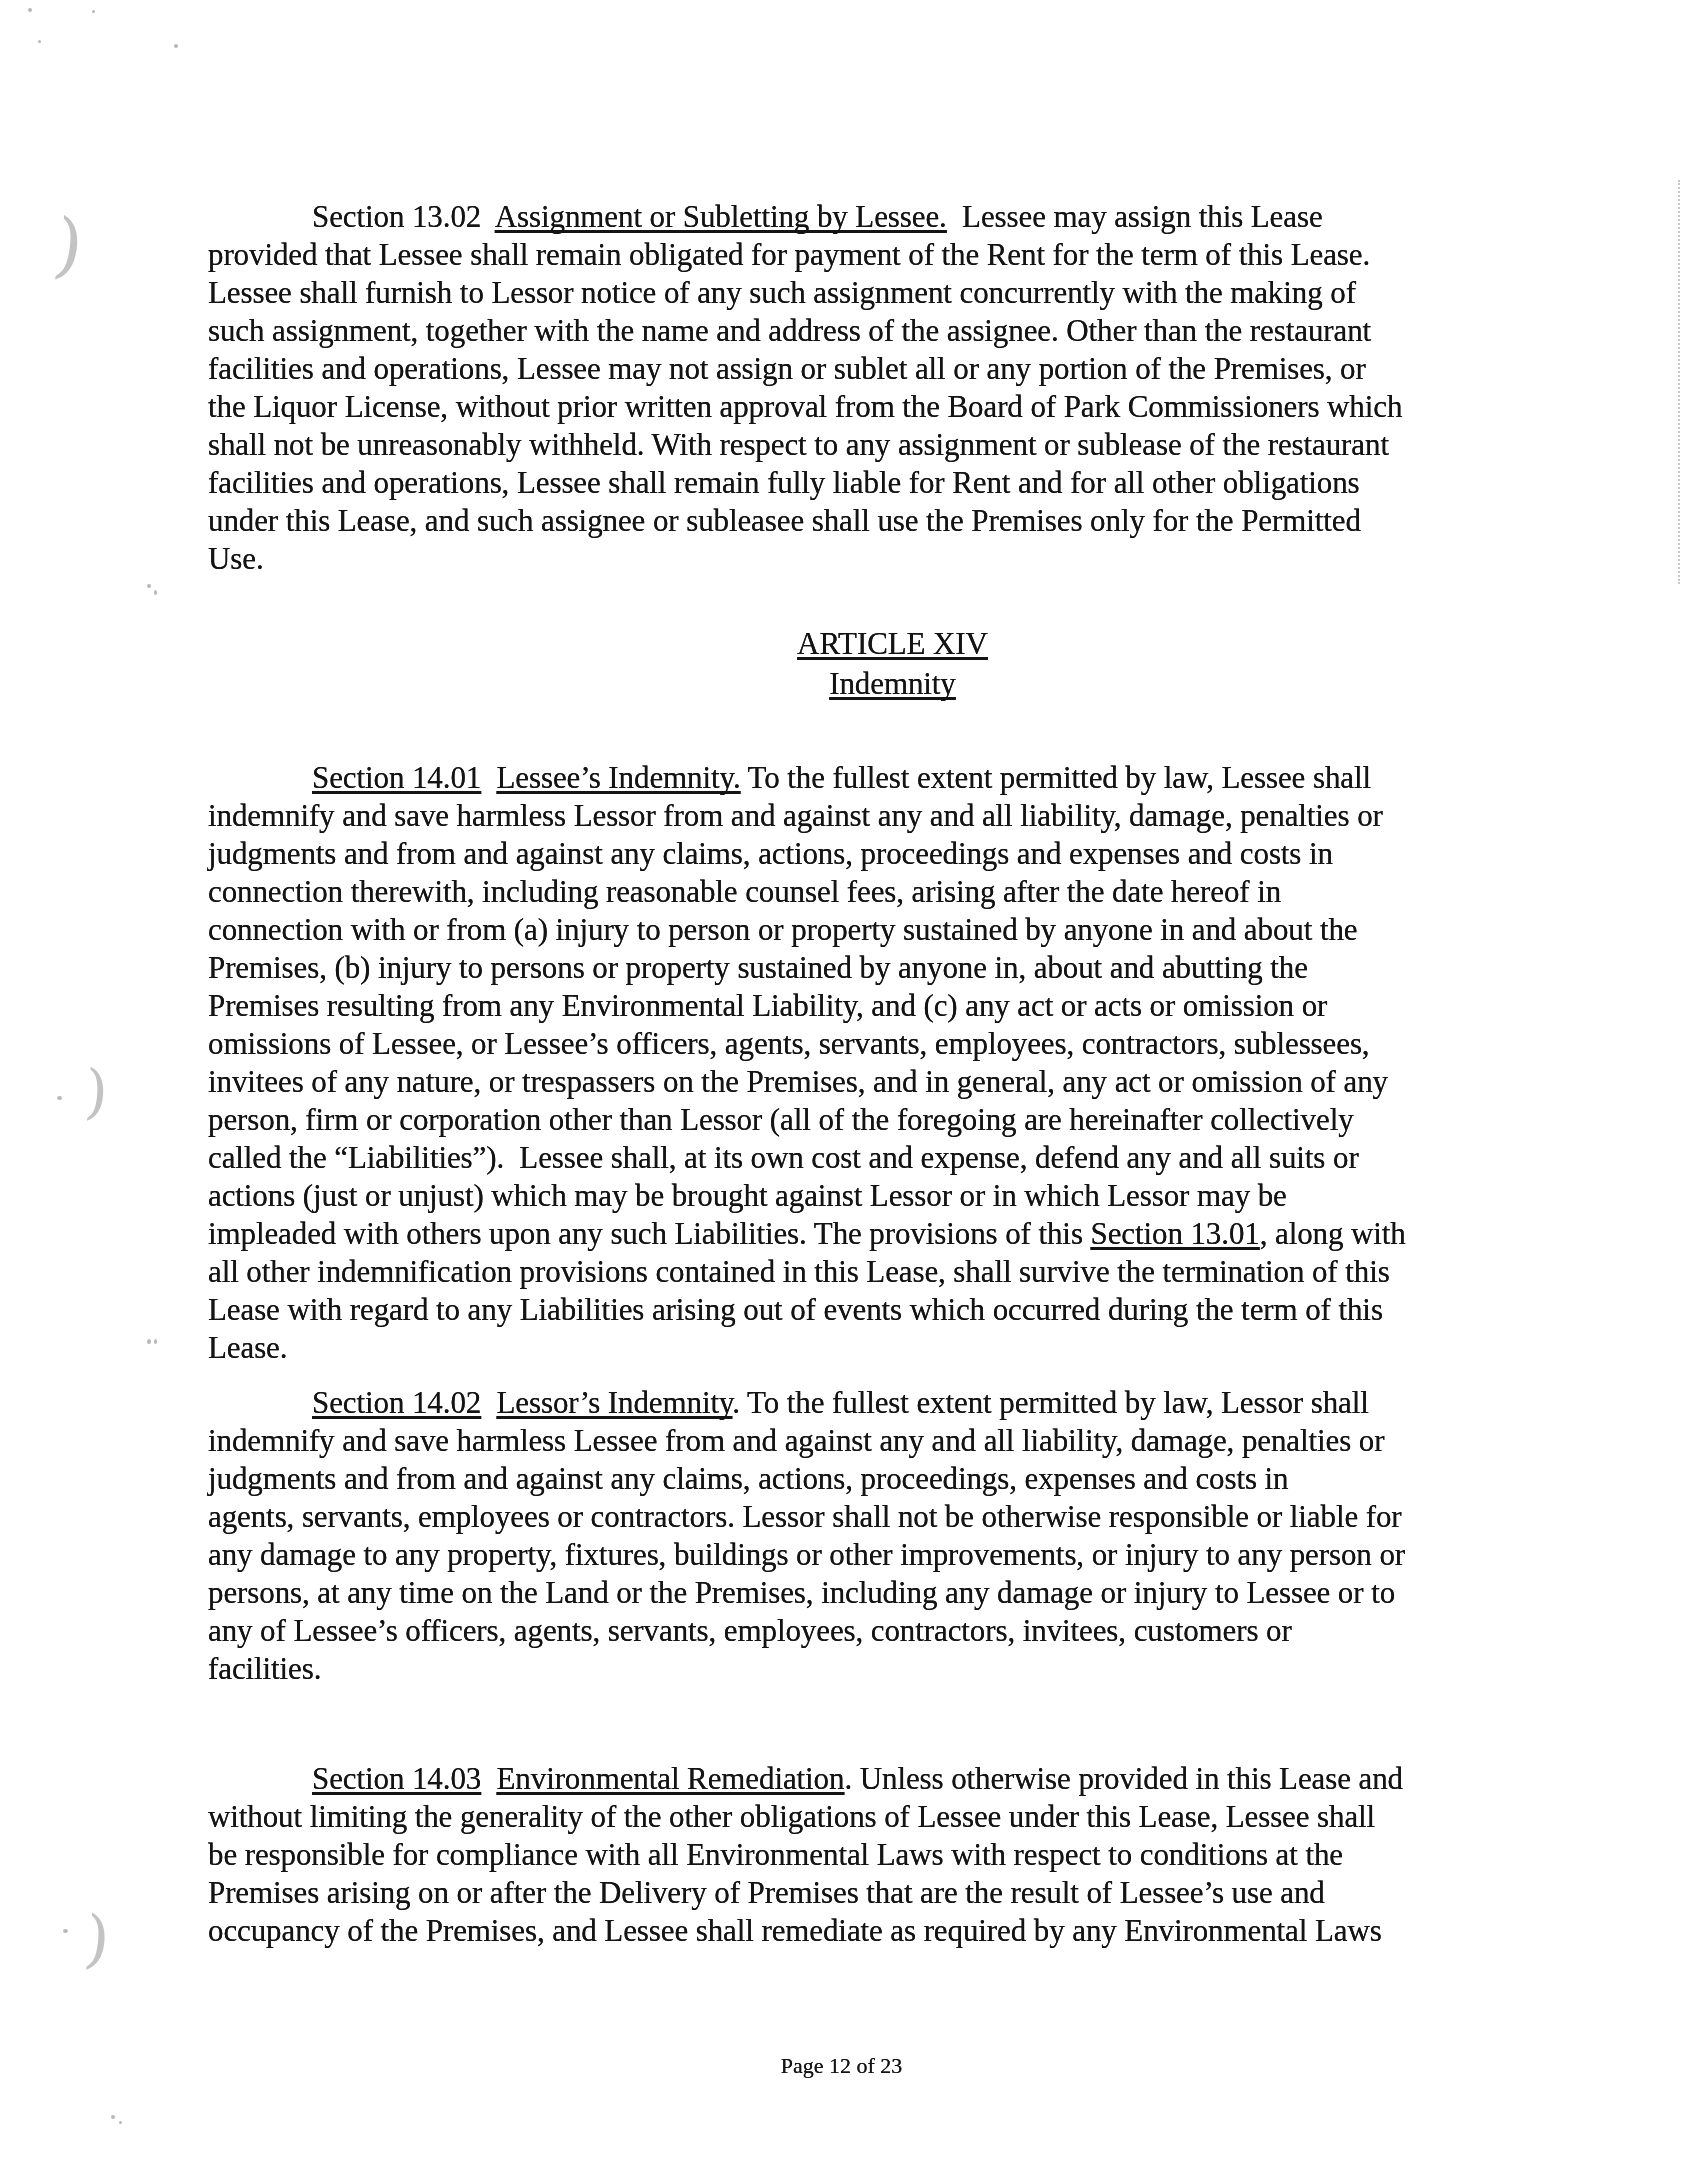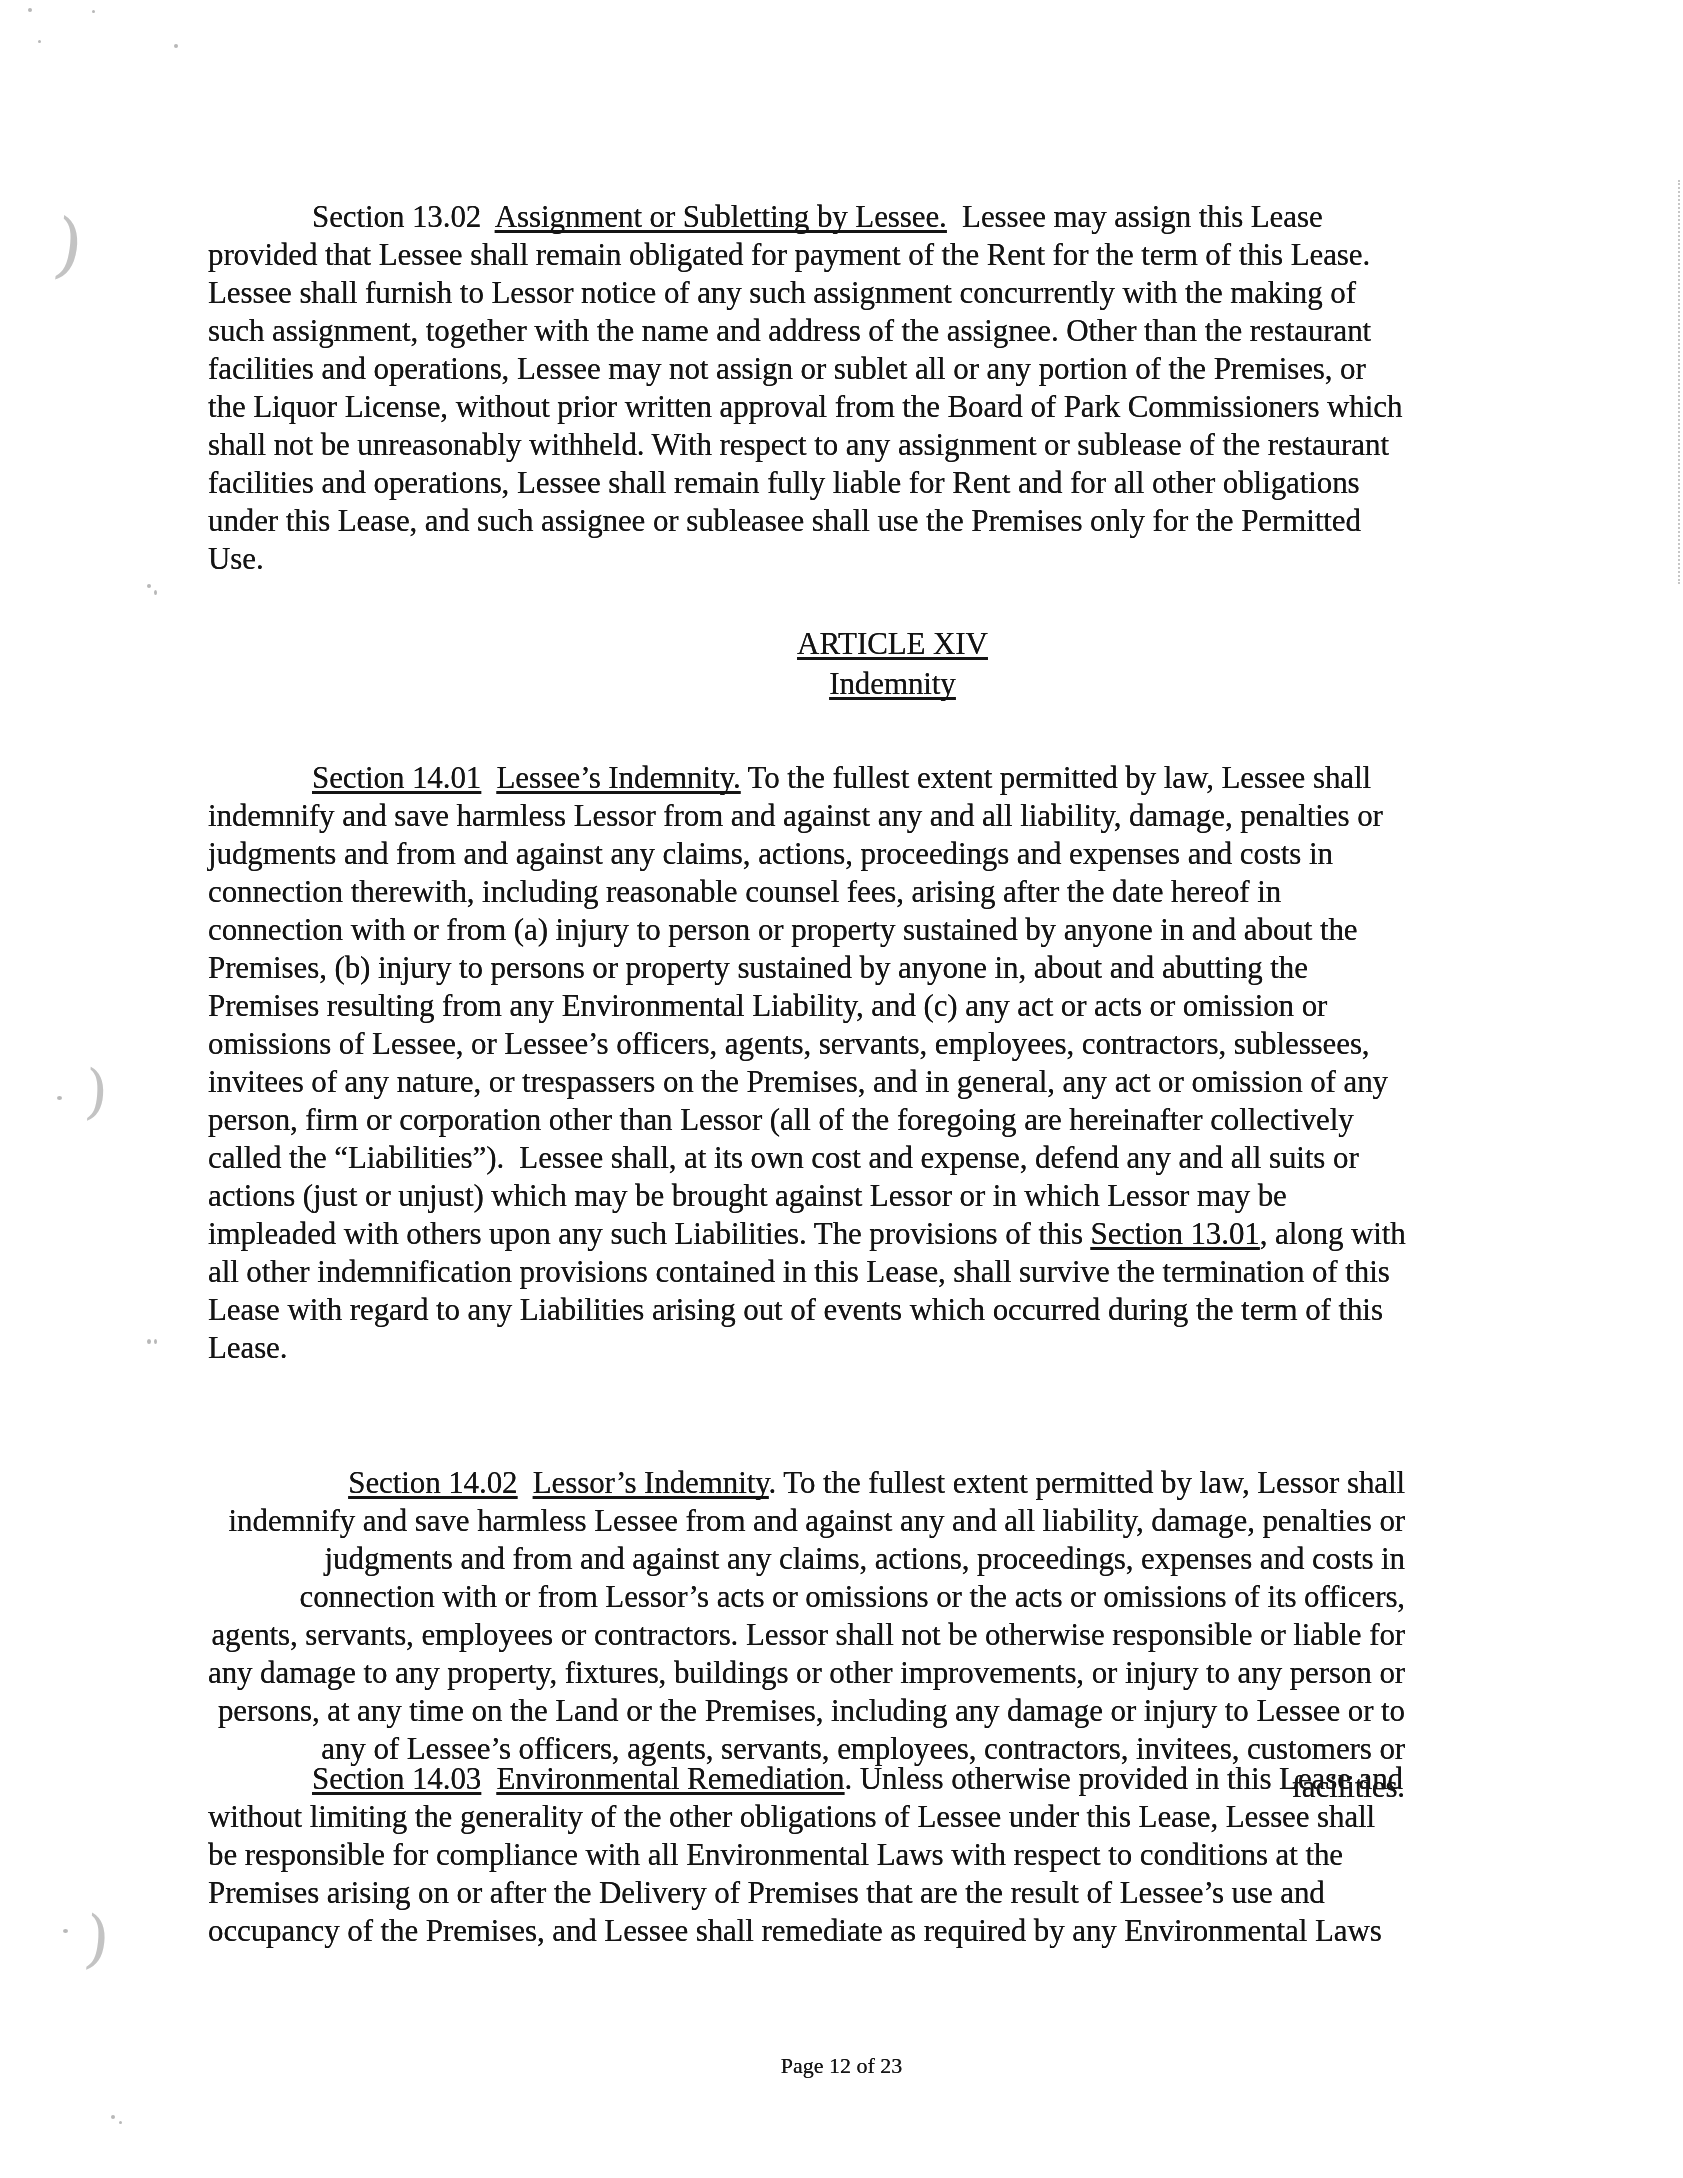--- a/index.html
+++ b/index.html
@@ -100,25 +100,24 @@
       <div class="line"><span>omissions of Lessee, or Lessee’s officers, agents, servants, employees, contractors, sublessees,</span></div>
       <div class="line"><span>invitees of any nature, or trespassers on the Premises, and in general, any act or omission of any</span></div>
       <div class="line"><span>person, firm or corporation other than Lessor (all of the foregoing are hereinafter collectively</span></div>
       <div class="line"><span>called the “Liabilities”).  Lessee shall, at its own cost and expense, defend any and all suits or</span></div>
       <div class="line"><span>actions (just or unjust) which may be brought against Lessor or in which Lessor may be</span></div>
       <div class="line"><span>impleaded with others upon any such Liabilities. The provisions of this </span><span class="u">Section 13.01</span><span>, along with</span></div>
       <div class="line"><span>all other indemnification provisions contained in this Lease, shall survive the termination of this</span></div>
       <div class="line"><span>Lease with regard to any Liabilities arising out of events which occurred during the term of this</span></div>
       <div class="line"><span>Lease.</span></div>
     </div>
-  <div class="para indent-first" style="top:1464px;text-align:right;">
+  <div class="para indent-first" style="top:1384px;">
       <div class="line"><span class="u">Section 14.02</span><span>  </span><span class="u">Lessor’s Indemnity</span><span>. To the fullest extent permitted by law, Lessor shall</span></div>
       <div class="line"><span>indemnify and save harmless Lessee from and against any and all liability, damage, penalties or</span></div>
       <div class="line"><span>judgments and from and against any claims, actions, proceedings, expenses and costs in</span></div>
-      <div class="line"><span>connection with or from Lessor’s acts or omissions or the acts or omissions of its officers,</span></div>
       <div class="line"><span>agents, servants, employees or contractors. Lessor shall not be otherwise responsible or liable for</span></div>
       <div class="line"><span>any damage to any property, fixtures, buildings or other improvements, or injury to any person or</span></div>
       <div class="line"><span>persons, at any time on the Land or the Premises, including any damage or injury to Lessee or to</span></div>
       <div class="line"><span>any of Lessee’s officers, agents, servants, employees, contractors, invitees, customers or</span></div>
       <div class="line"><span>facilities.</span></div>
     </div>
   <div class="para indent-first" style="top:1760px;">
       <div class="line"><span class="u">Section 14.03</span><span>  </span><span class="u">Environmental Remediation</span><span>. Unless otherwise provided in this Lease and</span></div>
       <div class="line"><span>without limiting the generality of the other obligations of Lessee under this Lease, Lessee shall</span></div>
       <div class="line"><span>be responsible for compliance with all Environmental Laws with respect to conditions at the</span></div>

